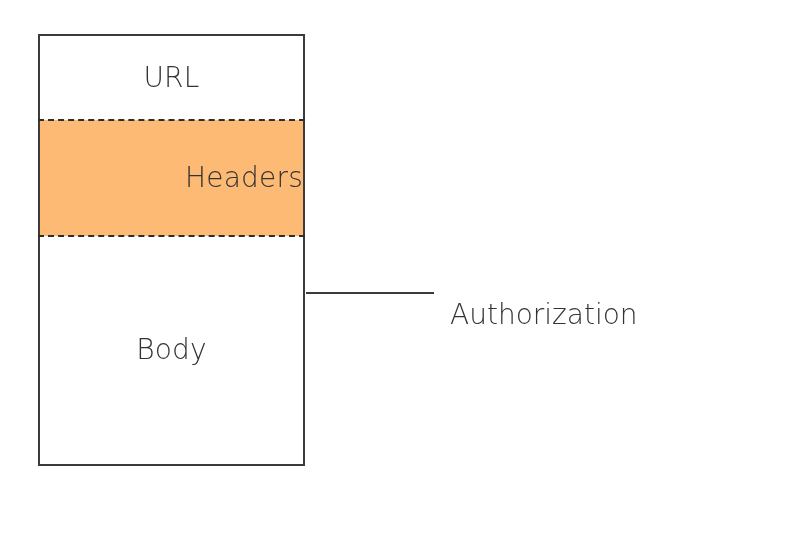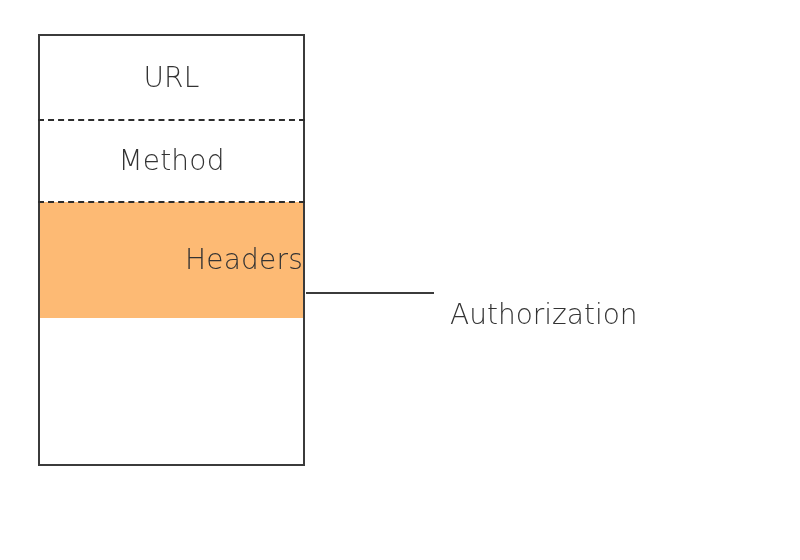--- a/index.html
+++ b/index.html
@@ -120,28 +120,28 @@
 <body>
 
 <div id="canvas">
 
   <div class="request-box">
 
     <div class="section sec-url">
       <span class="section-label">URL</span>
     </div>
 
-    <div class="section sec-method divided">
-      <span class="section-label">Method</span>
-    </div>
 
     <div class="section sec-headers divided filled">
       <span class="section-label">Headers</span>
     </div>
 
+    <div class="section sec-body divided">
+      <span class="section-label">Body</span>
+    </div>
 
   </div>
 
   <div class="callout">
     <div class="callout-line"></div>
     <span class="callout-label">Authorization</span>
   </div>
 
 
 </div>

